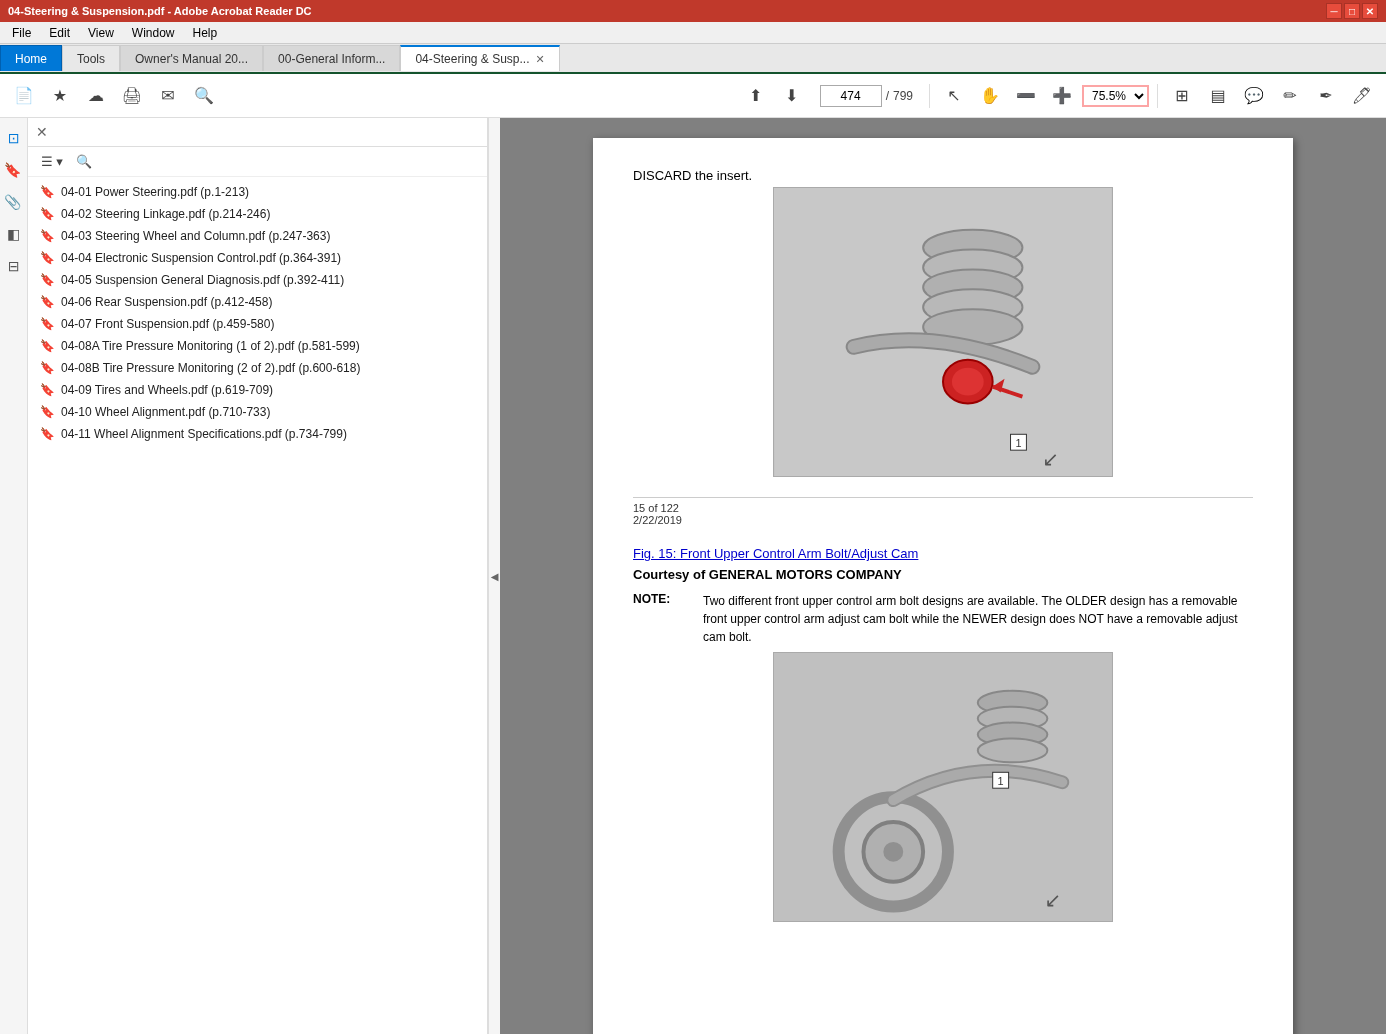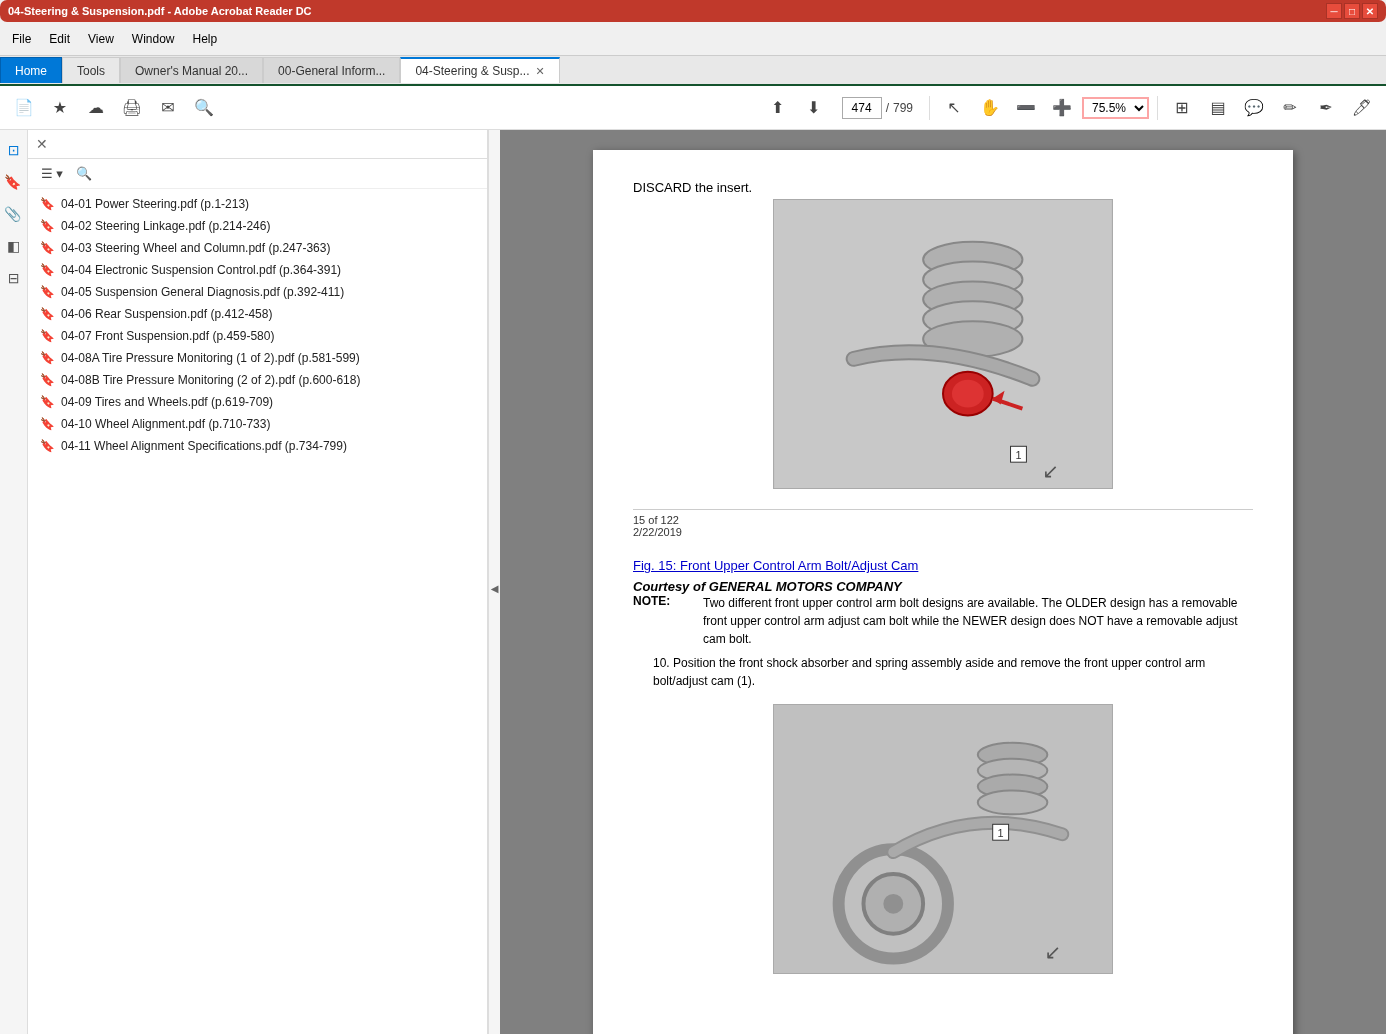--- a/index.html
+++ b/index.html
@@ -8,41 +8,40 @@
     
     #title-bar {
       background: #c0392b;
       color: white;
       height: 22px;
       display: flex;
       align-items: center;
       padding: 0 8px;
       font-size: 11px;
       font-weight: bold;
-      border-radius: 7px;
     }
     #title-bar-controls {
       margin-left: auto;
       display: flex;
       gap: 2px;
     }
     .title-btn {
       width: 16px; height: 16px;
       background: #e74c3c;
       border: 1px solid #a93226;
       cursor: pointer;
       font-size: 10px;
       display: flex; align-items: center; justify-content: center;
       color: white;
     }
 
     
     #menu-bar {
       background: #f0f0f0;
-      height: 34px;
+      height: 22px;
       display: flex;
       align-items: center;
       padding: 0 4px;
       border-bottom: 1px solid #ccc;
       gap: 2px;
     }
     .menu-item {
       padding: 2px 8px;
       font-size: 12px;
       cursor: pointer;
@@ -112,21 +111,21 @@
       background: #ddd;
       margin: 0 4px;
     }
     #page-nav {
       display: flex;
       align-items: center;
       gap: 4px;
       margin: 0 8px;
     }
     #page-input {
-      width: 40px;
+      width: 62px;
       height: 22px;
       text-align: center;
       border: 1px solid #aaa;
       font-size: 12px;
     }
     #page-total {
       font-size: 12px;
       color: #444;
     }
     #zoom-select {
@@ -297,21 +296,21 @@
     }
     .fig-caption a {
       color: #0000cc;
       text-decoration: underline;
       font-size: 13px;
       margin-top: 46px;
     }
     .fig-courtesy {
       font-size: 13px;
       font-weight: bold;
-      font-style: italic;
+      margin-bottom: 10px;
     }
 
     .note-block {
       display: flex;
       gap: 10px;
       margin-bottom: 6px;
       font-size: 12px;
     }
     .note-label {
       font-weight: bold;
@@ -546,24 +545,20 @@
       <div class="fig-caption">
         <a href="#">Fig. 15: Front Upper Control Arm Bolt/Adjust Cam</a>
       </div>
       <div class="fig-courtesy">Courtesy of GENERAL MOTORS COMPANY</div>
 
       <div class="note-block">
         <span class="note-label">NOTE:</span>
         <span class="note-text">Two different front upper control arm bolt designs are available. The OLDER design has a removable front upper control arm adjust cam bolt while the NEWER design does NOT have a removable adjust cam bolt.</span>
       </div>
 
-      <div class="step-text">
-        <span>10.</span>
-        <span>Position the front shock absorber and spring assembly aside and remove the front upper control arm bolt/adjust cam (1).</span>
-      </div>
 
       <div class="fig-image2-container">
         <div class="fig-placeholder2">
           <svg viewBox="0 0 340 270" xmlns="http://www.w3.org/2000/svg">
             <rect width="340" height="270" fill="#c0c0c0"></rect>
 
             <circle cx="120" cy="200" r="55" fill="none" stroke="#909090" stroke-width="12"></circle>
             <circle cx="120" cy="200" r="30" fill="#b0b0b0" stroke="#808080" stroke-width="4"></circle>
             <circle cx="120" cy="200" r="10" fill="#909090"></circle>
 

